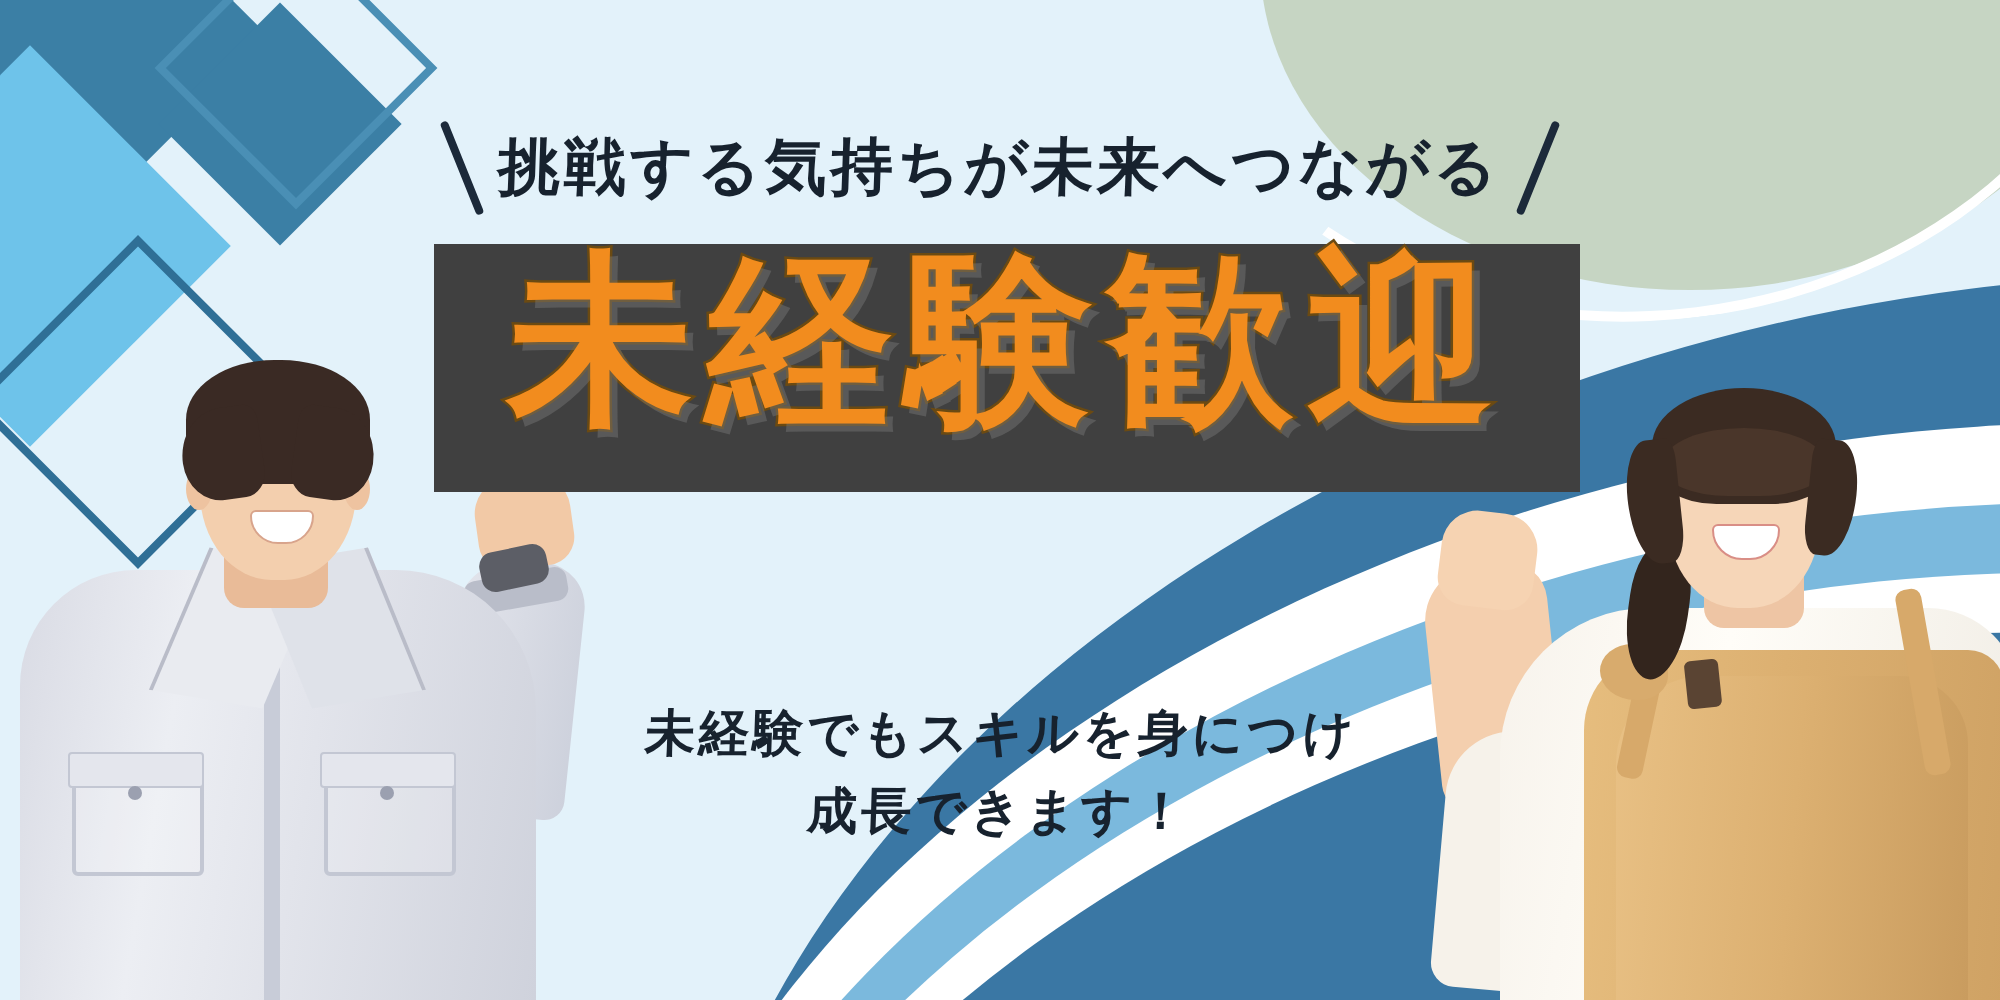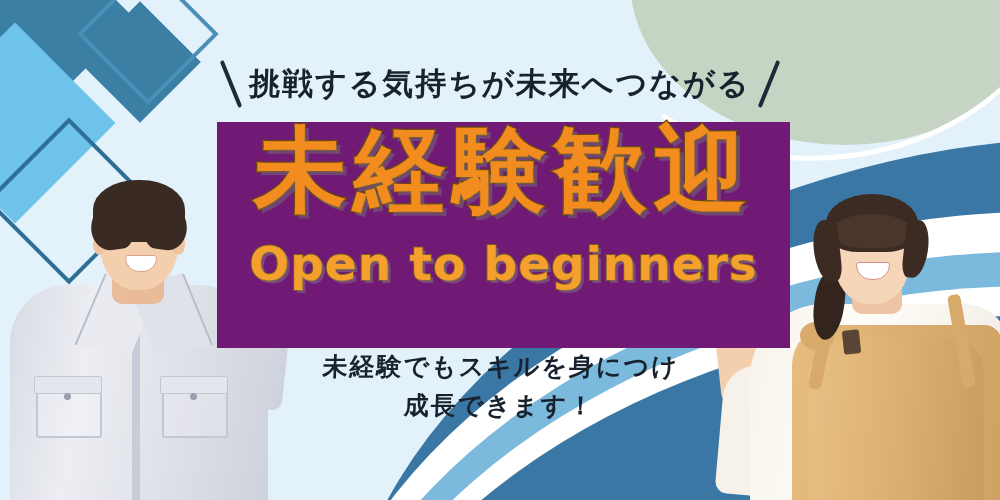--- a/index.html
+++ b/index.html
@@ -258,22 +258,22 @@
   .slash.left{transform:rotate(-22deg);}
   .slash.right{transform:rotate(22deg);}
   .tagline{
     font-family:"DejaVu Sans",sans-serif;
     font-size:31px;font-weight:700;color:#17222e;
     letter-spacing:2px;white-space:nowrap;
     transform:skewX(-2deg);
   }
 
   .panel{
-    position:absolute;left:217px;top:122px;width:573px;height:226px;
-    background:#701a75;z-index:25;
+    position:absolute;left:217px;top:122px;width:573px;height:124px;
+    background:#404040;z-index:25;
   }
   .headline{
     position:absolute;left:0;top:-4px;width:573px;text-align:center;
     font-family:"DejaVu Sans",sans-serif;
     font-size:93px;font-weight:700;line-height:1.12;
     color:#f28c1e;letter-spacing:7px;white-space:nowrap;
     -webkit-text-stroke:2.5px #6b4a12;
     paint-order:stroke fill;
     text-shadow:4px 4px 0 rgba(120,120,120,.45);
   }
@@ -372,21 +372,20 @@
   </div>
 
   <div class="tagline-row">
     <span class="slash left"></span>
     <span class="tagline">挑戦する気持ちが未来へつながる</span>
     <span class="slash right"></span>
   </div>
 
   <div class="panel">
     <div class="headline">未経験歓迎</div>
-    <div class="subhead">Open to beginners</div>
   </div>
 
   <div class="footnote">
     <div>未経験でもスキルを身につけ</div>
     <div>成長できます！</div>
   </div>
 
 </div>
 
 </body></html>

